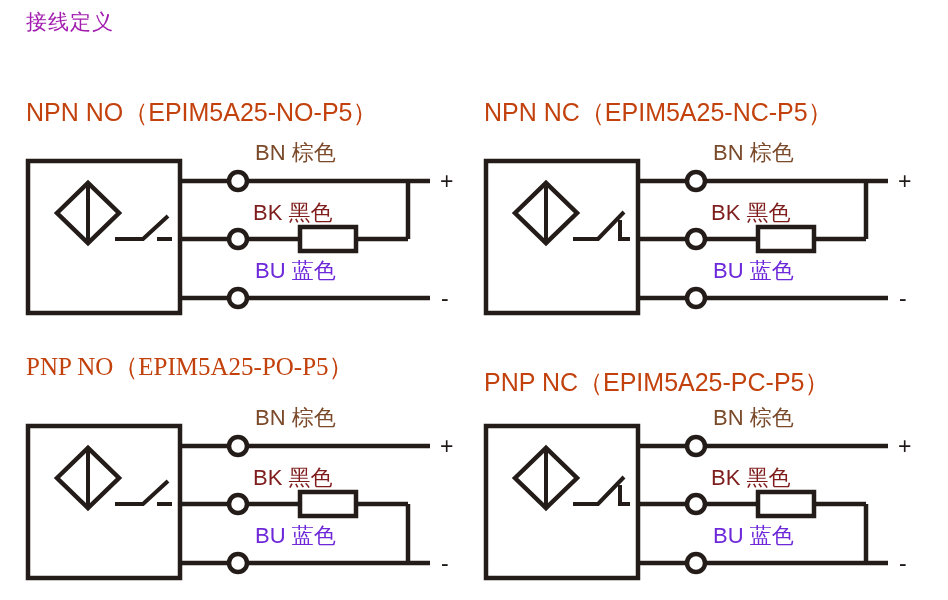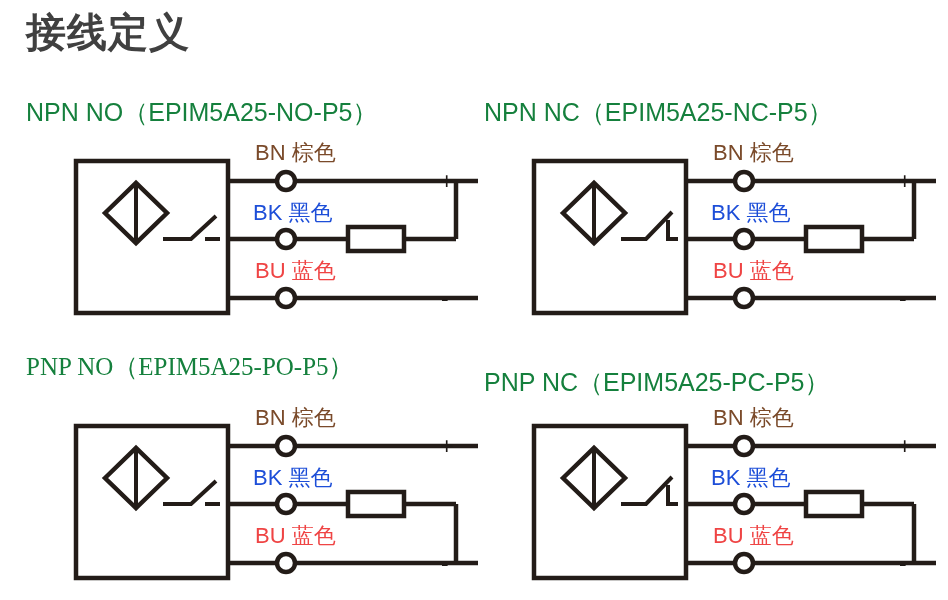--- a/index.html
+++ b/index.html
@@ -12,56 +12,55 @@
     width: 948px;
     height: 600px;
     position: relative;
     font-family: "Liberation Sans", "DejaVu Sans", sans-serif;
     overflow: hidden;
   }
   #page-title {
     position: absolute;
     left: 26px;
     top: 10px;
-    font-size: 40px;
-    font-weight: bold;
-    color: #404040;
+    font-size: 21px;
+    font-weight: normal;
+    color: #a21caf;
     letter-spacing: 1px;
     line-height: 1.1;
     white-space: nowrap;
   }
   .diagram-heading {
     position: absolute;
     font-size: 25px;
-    color: #15803d;
+    color: #c2410c;
     white-space: nowrap;
     font-family: "Liberation Sans", "DejaVu Sans", sans-serif;
   }
   .diagram {
     position: absolute;
     width: 470px;
     height: 200px;
-    padding-left: 48px;
   }
   .diagram svg {
     display: block;
     width: 470px;
     height: 200px;
     overflow: visible;
   }
   .wire-label {
     position: absolute;
     font-size: 22px;
     white-space: nowrap;
     line-height: 1;
     font-family: "Liberation Sans", "DejaVu Sans", sans-serif;
   }
   .lbl-bn { color: #7a4a2a; }
-  .lbl-bk { color: #1d4ed8; }
-  .lbl-bu { color: #ef4444; }
+  .lbl-bk { color: #7f1d1d; }
+  .lbl-bu { color: #6d28d9; }
   .polarity {
     position: absolute;
     font-size: 23px;
     color: #1f1a17;
     line-height: 1;
     font-weight: 500;
   }
 </style>
 </head>
 <body>

